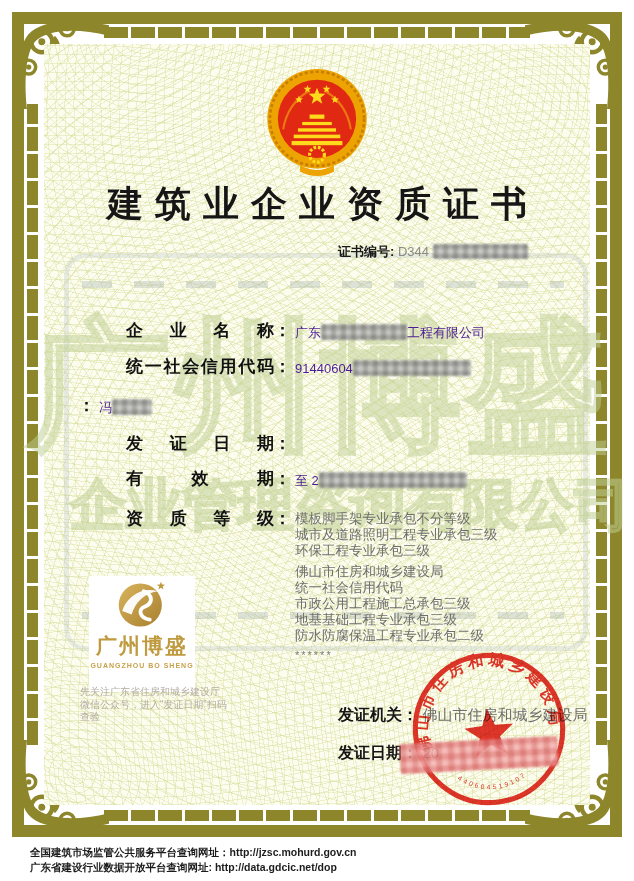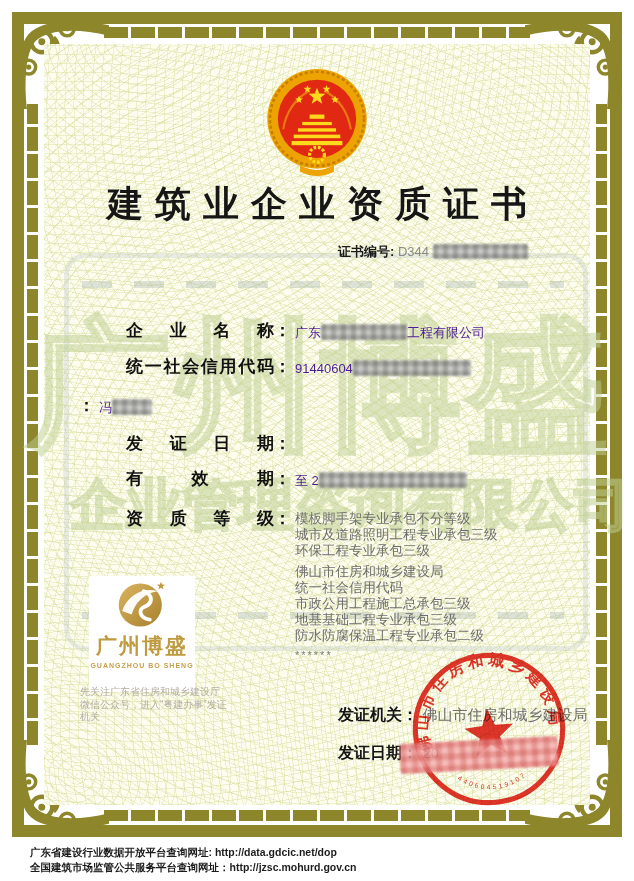--- a/index.html
+++ b/index.html
@@ -209,21 +209,21 @@
 <div class="logo-card">
   <svg width="50" height="50" viewBox="0 0 58 58">
     <circle cx="27" cy="29" r="25" fill="url(#goldgrad)"></circle>
     <path d="M6 36 C12 18 30 8 47 13 C33 15 21 25 17 40 Z" fill="#ffffff" opacity=".95"></path>
     <path d="M31 13 C42 17 42 27 32 31 C24 34 26 44 38 46" stroke="#ffffff" stroke-width="4.5" fill="none" stroke-linecap="round"></path>
     <use href="#star5" transform="translate(51,7) scale(0.18)" fill="#bf9a3e"></use>
   </svg>
   <div class="logo-cn">广州博盛</div>
   <div class="logo-en">GUANGZHOU  BO SHENG</div>
 </div>
-<div class="note">先关注广东省住房和城乡建设厅微信公众号，进入“粤建办事”发证机关</div>
+<div class="note">先关注广东省住房和城乡建设厅微信公众号，进入“发证日期”扫码查验</div>
 
 <div class="issue-authority">
   <b>发证机关</b><b>：</b>
   <span class="v">佛山市住房和城乡建设局</span>
 </div>
 <div class="issue-date">
   <b>发证日期</b><b>：</b>
   <span class="v">20</span>
 </div>
 <span class="mosaic pink date-mosaic"></span>
@@ -235,15 +235,15 @@
   <text font-size="15.5" font-weight="bold" fill="#e1251b" letter-spacing="4">
     <textPath href="#sealArcTop" startOffset="6">佛山市住房和城乡建设局</textPath>
   </text>
   <path id="sealArcBottom" d="M 45 126 A 55 55 0 0 0 133 126" fill="none"></path>
   <text font-size="6.5" fill="#e1251b" letter-spacing="2.5">
     <textPath href="#sealArcBottom" startOffset="12">440604519107</textPath>
   </text>
 </svg>
 
 <div class="footer">
+  <div>全国建筑市场监管公共服务平台查询网址：http://jzsc.mohurd.gov.cn</div>
   <div>广东省建设行业数据开放平台查询网址: http://data.gdcic.net/dop</div>
-  <div>全国建筑市场监管公共服务平台查询网址：http://jzsc.mohurd.gov.cn</div>
 </div>
 
 </body></html>

